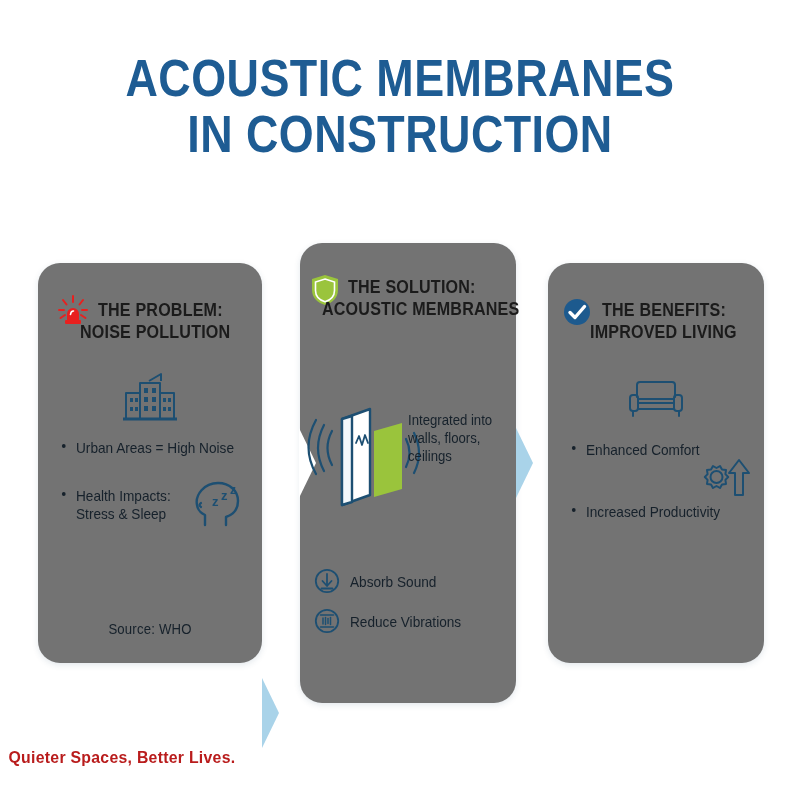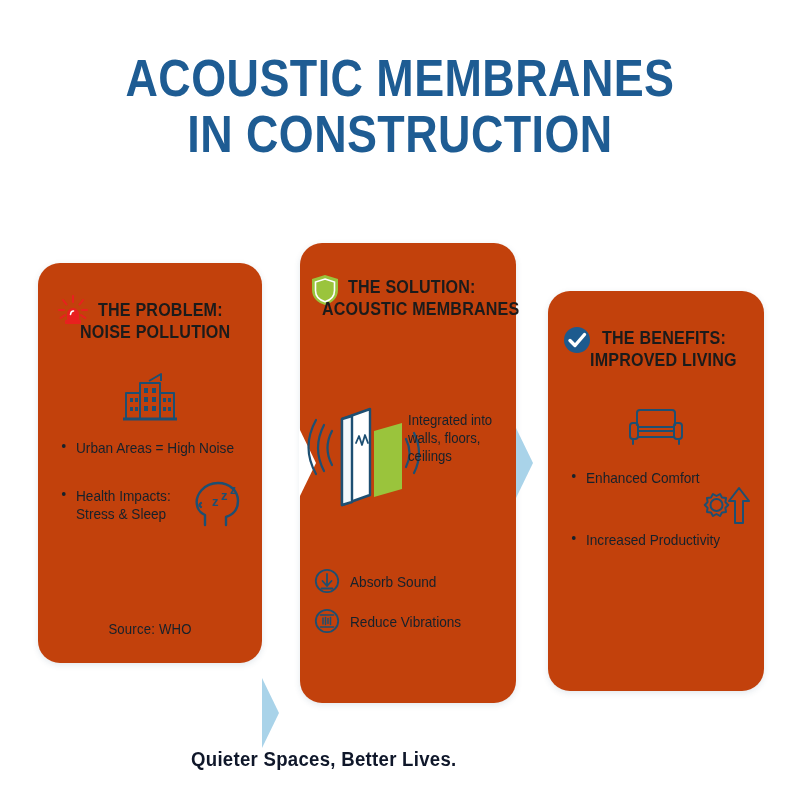--- a/index.html
+++ b/index.html
@@ -34,30 +34,30 @@
     line-height: 56px;
     letter-spacing: 0.5px;
     transform: scaleX(0.88);
     transform-origin: 50% 50%;
   }
   .title .line { display: block; white-space: nowrap; }
 
   
   .panel {
     position: absolute;
-    background: #c2410c;
+    background: #737373;
     border-radius: 22px;
     box-sizing: border-box;
   }
   .panel.shadowed {
     box-shadow: 0 2px 6px rgba(40,80,110,0.13);
   }
   #panel-problem  { left: 38px;  top: 250px; width: 224px; height: 400px; text-decoration: underline; }
   #panel-solution { left: 300px; top: 230px; width: 216px; height: 460px; }
-  #panel-benefits { left: 548px; top: 250px; width: 216px; height: 400px; margin-top: 28px; }
+  #panel-benefits { left: 548px; top: 250px; width: 216px; height: 400px; }
 
   
   .notch {
     position: absolute;
     left: -1px;
     top: 415px;
     width: 17px;
     height: 70px;
     background: #ffffff;
     clip-path: polygon(0 0, 100% 50%, 0 100%);
@@ -149,25 +149,25 @@
     white-space: nowrap;
   }
 
   .icon-abs { position: absolute; }
 
   
   .footer {
     position: absolute;
     left: 0; right: 0;
     top: 735px;
-    text-align: center;
-    color: #0f172a;
+    text-align: left;
+    color: #b91c1c;
     font-family: "Liberation Sans Narrow", "Liberation Sans", sans-serif;
     font-weight: bold;
-    font-size: 20px;
+    font-size: 17px;
     letter-spacing: 0.3px;
   }
   .footer span { display:inline-block; transform: scaleX(0.93); }
 </style>
 </head>
 <body>
 
 <div id="stage">
 
   <div class="title">

